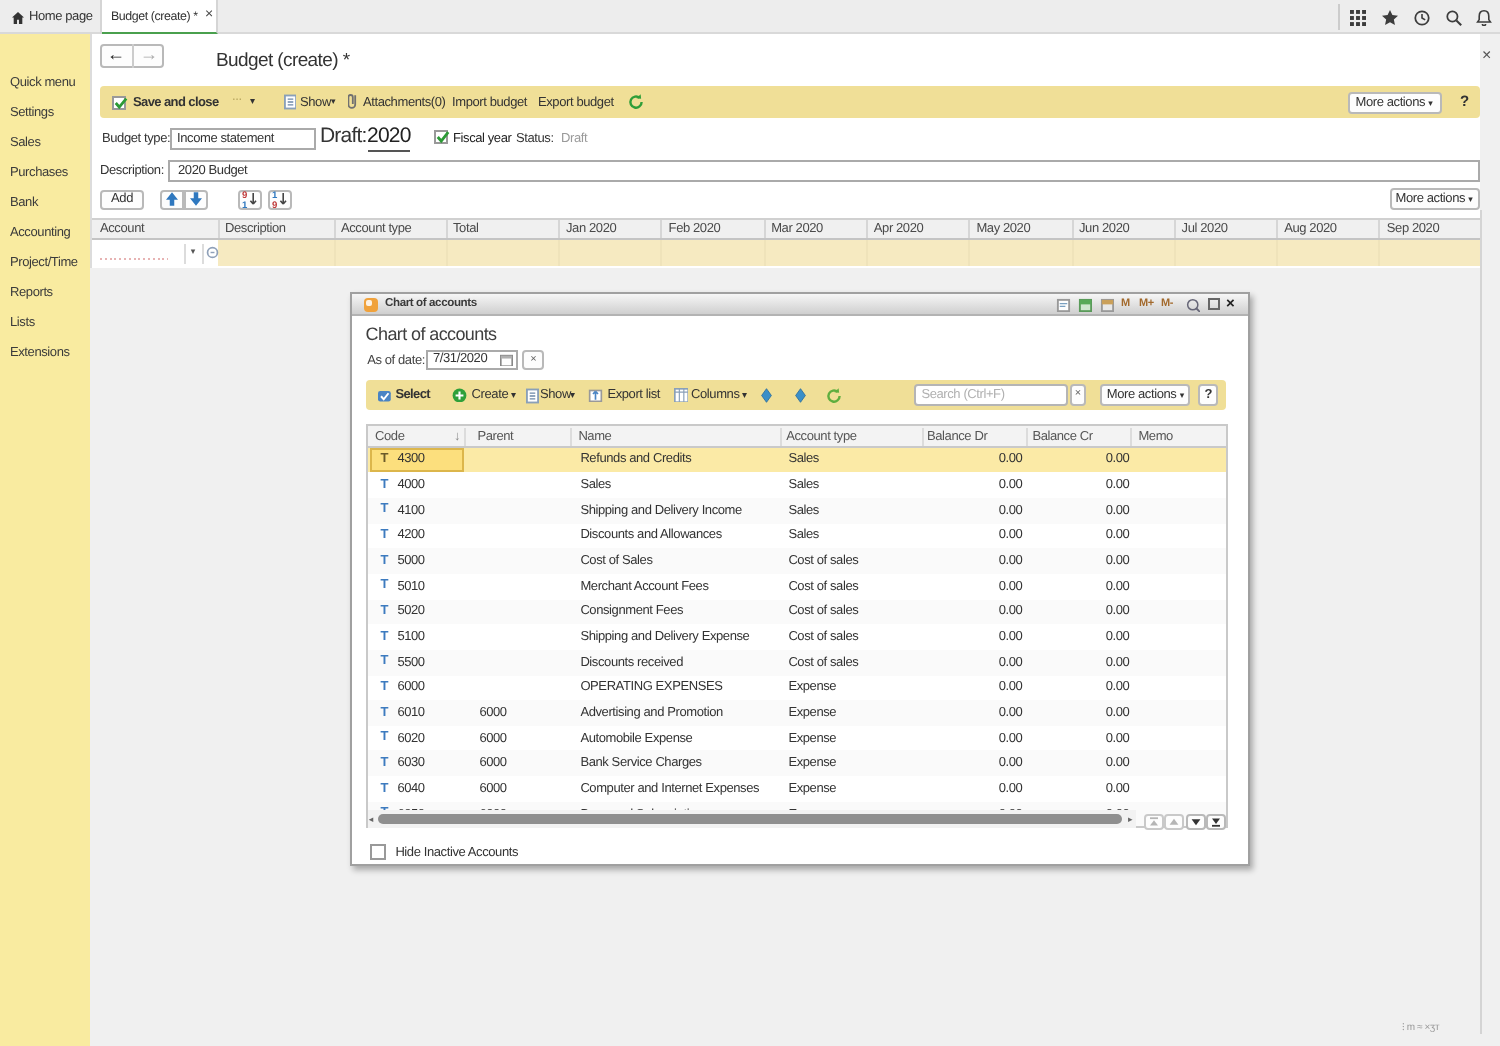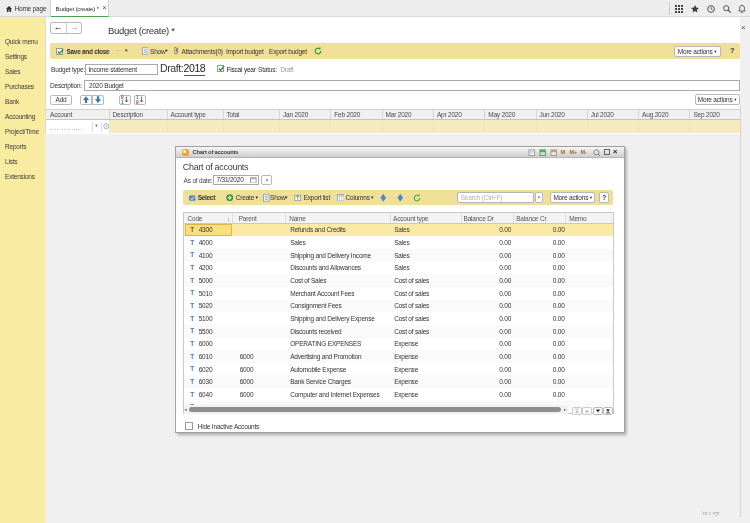--- a/index.html
+++ b/index.html
@@ -114,21 +114,21 @@
 <svg class="ab" style="left:313.5px;top:47px" width="8" height="8" viewBox="0 0 10 10">
     <path d="M8.5 5a3.5 3.5 0 1 1-1.2-2.6" fill="none" stroke="#2f9e38" stroke-width="1.5"></path>
     <path d="M7.9 0.1l.3 2.9-2.9-.4z" fill="#2f9e38"></path>
   </svg>
 <div class="btn" style="left:673.5px;top:46px;width:47px;height:10.5px;font-size:6.5px;color:#333">More actions&nbsp;<span style="font-size:4.5px">▾</span></div>
 <div class="ab" style="left:730px;top:46px;font-size:7.5px;font-weight:bold;color:#333">?</div>
 
 <div class="ab" style="left:51px;top:66px;color:#333">Budget type:</div>
 <div class="ab" style="left:85px;top:64px;width:72.5px;height:10.5px;border:1px solid #aaa;background:#fff;line-height:9px;padding-left:2.5px">Income statement</div>
 <div class="ab" style="left:160px;top:62px;font-size:10.5px;letter-spacing:-0.4px;color:#333">Draft:</div>
-<div class="ab" style="left:183.5px;top:62px;font-size:10.5px;letter-spacing:-0.4px;color:#222;border-bottom:1px solid #555;padding-bottom:0.5px">2018</div>
+<div class="ab" style="left:183.5px;top:62px;font-size:10.5px;letter-spacing:-0.4px;color:#222;border-bottom:1px solid #555;padding-bottom:0.5px">2020</div>
 <div class="ab" style="left:217px;top:64.7px;width:7px;height:7px;background:#fff;border:1px solid #999"></div>
 <svg class="ab" style="left:217.5px;top:64.5px" width="7" height="7" viewBox="0 0 8 8">
     <path d="M1 4l2 2.3L7 1.2" fill="none" stroke="#2c9a36" stroke-width="1.6"></path>
   </svg>
 <div class="ab" style="left:226.5px;top:66px;color:#222">Fiscal year</div>
 <div class="ab" style="left:258px;top:66px;color:#333">Status:</div>
 <div class="ab" style="left:280.5px;top:66px;color:#9a9a9a">Draft</div>
 
 <div class="ab" style="left:50px;top:82px;color:#333">Description:</div>
 <div class="ab" style="left:84px;top:79.5px;width:655.5px;height:11px;border:1px solid #aaa;background:#fff;line-height:9.5px;padding-left:4px">2020 Budget</div>

